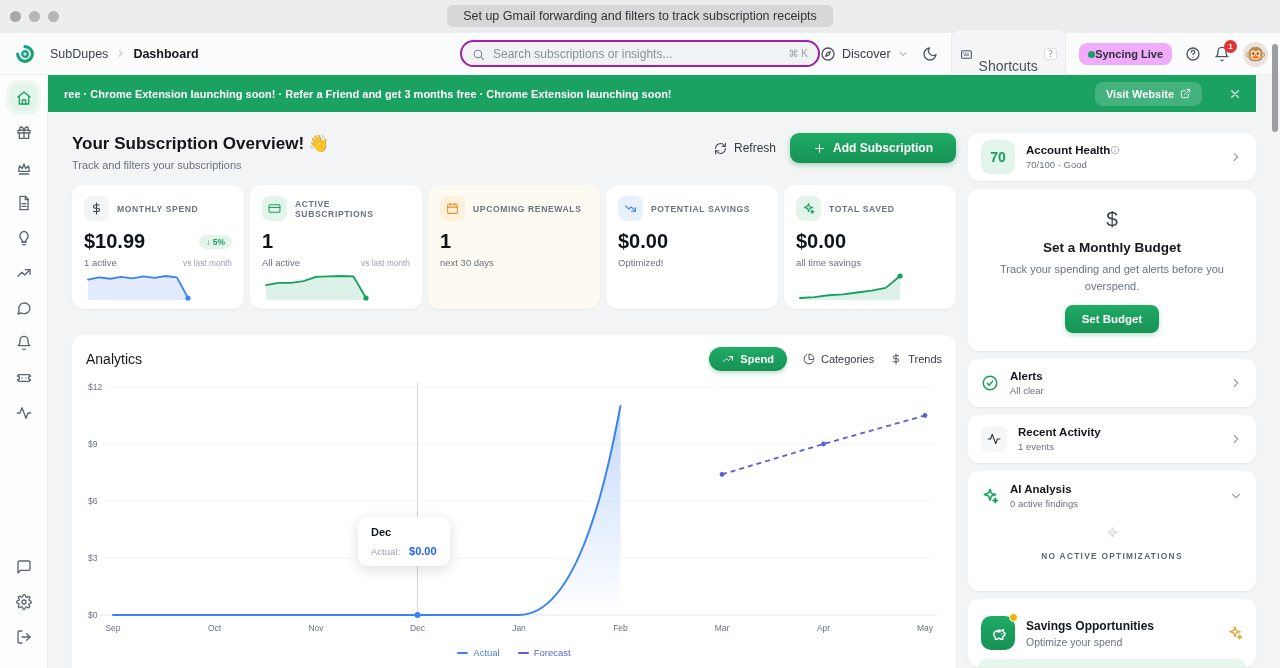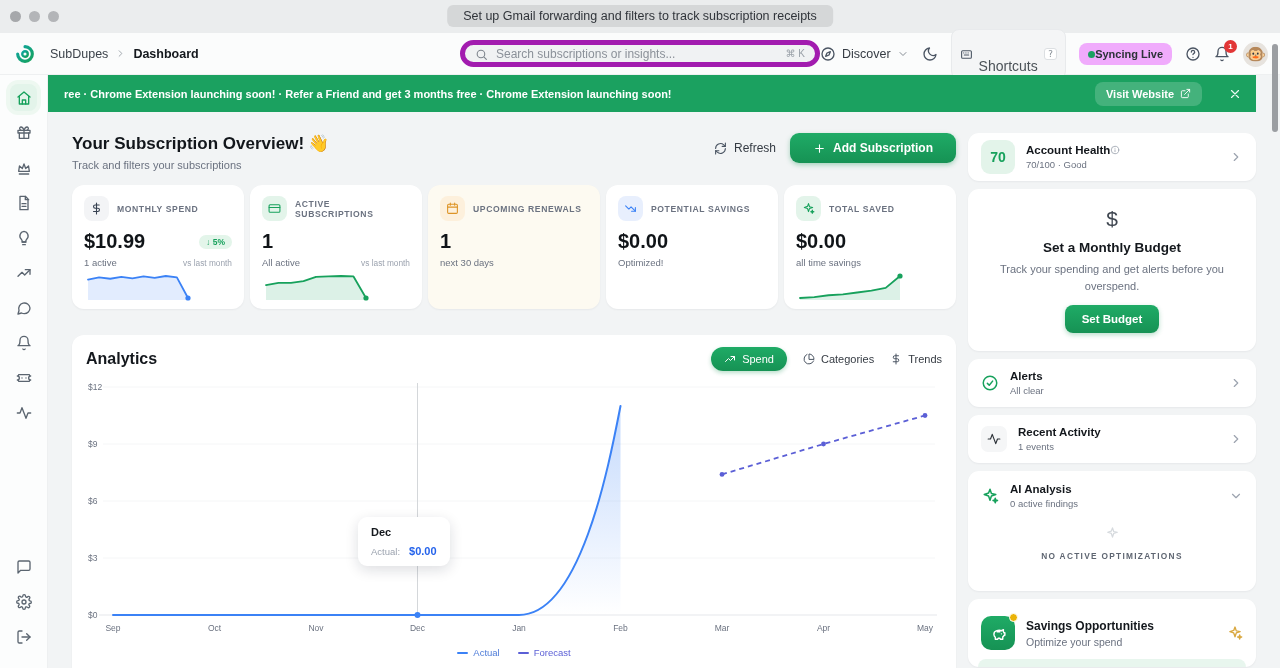--- a/index.html
+++ b/index.html
@@ -14,21 +14,21 @@
   .titlebar-pill { position:absolute; left:50%; top:5px; transform:translateX(-50%); background:#d5d7d8; border-radius:6px; padding:4px 16px; font-size:12.5px; color:#30343a; white-space:nowrap; }
 
   
   .appheader { position:absolute; top:33px; left:0; width:1280px; height:42px; background:#fbfcfc; border-bottom:1px solid #eef0f1; display:flex; align-items:center; }
   .brandwrap { display:flex; align-items:center; gap:14px; margin-left:14px; }
   .logo { width:22px; height:22px; }
   .crumbs { display:flex; align-items:center; gap:7px; font-size:12.5px; }
   .crumb-root { color:#3c434b; }
   .crumb-sep { width:11px; height:11px; color:#9aa1a8; display:inline-flex; }
   .crumb-cur { font-weight:bold; color:#14181d; }
-  .searchbar { position:absolute; left:50%; transform:translateX(-50%); top:7px; width:360px; height:27px; background:#f0f2f3; border:5px solid #a21caf; border-radius:14px; display:flex; align-items:center; padding:0 10px; gap:8px; }
+  .searchbar { position:absolute; left:50%; transform:translateX(-50%); top:7px; width:360px; height:27px; background:#f0f2f3; border:2px solid #a21caf; border-radius:14px; display:flex; align-items:center; padding:0 10px; gap:8px; }
   .searchbar .s-icon { width:13px; height:13px; color:#7d848c; flex:none; }
   .searchbar input { flex:1; border:none; outline:none; background:transparent; font-size:12px; color:#40464e; font-family:"Liberation Sans",sans-serif; }
   .searchbar input::placeholder { color:#8b9199; }
   .kbd-hint { font-size:10px; color:#9aa1a8; white-space:nowrap; }
   .hdr-right { position:absolute; right:12px; top:0; height:42px; display:flex; align-items:center; gap:13px; }
   .hdr-btn { display:flex; align-items:center; gap:6px; background:none; border:none; cursor:pointer; font-family:"Liberation Sans",sans-serif; }
   .hdr-ic { width:16px; height:16px; color:#4b5563; display:inline-flex; }
   .hdr-ic.small { width:12px; height:12px; color:#868d95; }
   .discover-label { font-size:12.5px; color:#353b43; }
   .shortcuts { background:#f4f5f6; border:1px solid #e8eaec; border-radius:8px; padding:4px 8px; }
@@ -79,25 +79,25 @@
   .stat-value { font-size:20px; font-weight:bold; color:#101418; }
   .stat-badge { margin-left:auto; background:#e3f5ea; color:#17a15c; font-size:8.5px; font-weight:bold; border-radius:8px; padding:2px 7px; }
   .stat-subrow { display:flex; align-items:center; margin-top:4px; }
   .stat-sub { font-size:9.5px; color:#6b7280; }
   .stat-note { margin-left:auto; font-size:8.3px; color:#9ca3af; }
   .spark { position:absolute; left:12px; bottom:7px; width:110px; height:32px; overflow:visible; }
 
   
   .analytics { position:absolute; top:223px; left:24px; width:884px; height:348px; background:#fff; border-radius:12px; box-shadow:0 1px 2px rgba(15,23,42,.05); padding:12px 14px; }
   .an-head { display:flex; align-items:center; }
-  .an-title { font-size:16px; font-weight:bold; color:#14181d; }
+  .an-title { font-size:14px; font-weight:normal; color:#14181d; }
   .an-tabs { margin-left:auto; display:flex; align-items:center; gap:16px; }
   .an-tab { display:flex; align-items:center; gap:6px; background:none; border:none; font-size:11px; color:#353b43; cursor:pointer; font-family:"Liberation Sans",sans-serif; }
   .an-tab .ic { width:12px; height:12px; display:inline-flex; color:#4b5563; }
-  .an-tab.active { background:linear-gradient(180deg,#1fab66,#169254); color:#fff; font-weight:normal; border-radius:14px; padding:6px 13px; box-shadow:0 2px 4px rgba(22,146,84,.3); }
+  .an-tab.active { background:linear-gradient(180deg,#1fab66,#169254); color:#fff; font-weight:bold; border-radius:14px; padding:6px 13px; box-shadow:0 2px 4px rgba(22,146,84,.3); }
   .an-tab.active .ic { color:#fff; }
   .chart-wrap { position:relative; margin-top:6px; }
   .tooltip { position:absolute; left:272px; top:140px; background:#fff; border-radius:9px; box-shadow:0 4px 14px rgba(15,23,42,.14); padding:9px 13px; min-width:62px; }
   .tt-month { font-size:11px; font-weight:bold; color:#14181d; }
   .tt-row { display:flex; gap:9px; margin-top:7px; align-items:baseline; }
   .tt-key { font-size:9.5px; color:#9ca3af; }
   .tt-val { font-size:11px; font-weight:bold; color:#2563eb; }
   .legend { display:flex; justify-content:center; gap:18px; margin-top:4px; }
   .legend-item { display:flex; align-items:center; gap:5px; font-size:9.5px; }
   .legend-item .dash { width:11px; height:2px; border-radius:1px; display:inline-block; }

